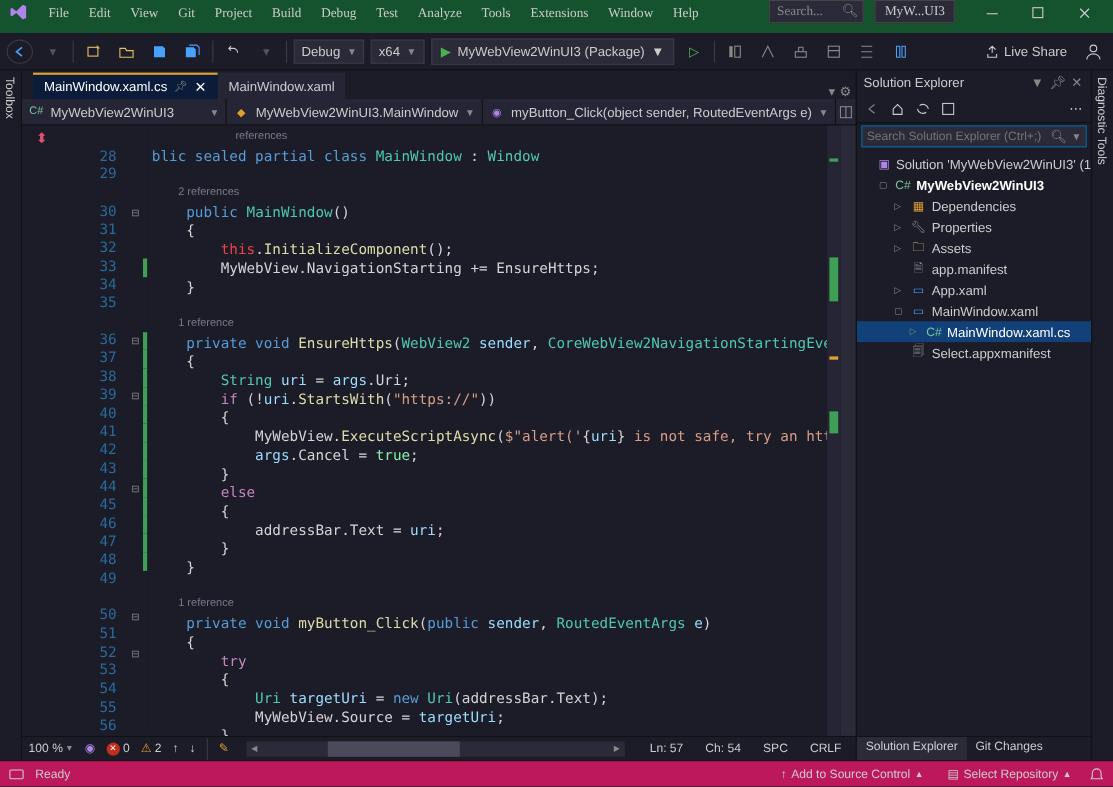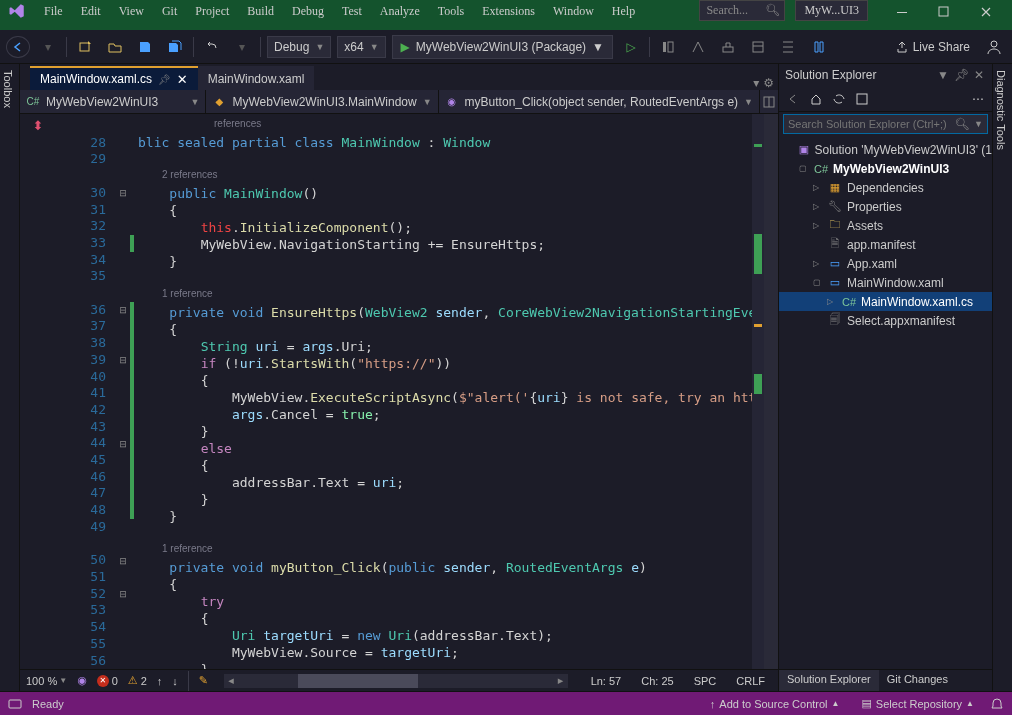--- a/index.html
+++ b/index.html
@@ -183,21 +183,21 @@
   .tree-row .exp { width:10px; font-size:8px; color:#888; }
   .tree-row .ticon { width:16px; display:inline-flex; align-items:center; justify-content:center; font-size:11px;}
   .ind-1{padding-left:20px;} .ind-2{padding-left:34px;} .ind-3{padding-left:48px;}
   .bold { font-weight:bold; color:#fff; }
   .panel-tabs { height:22px; display:flex; border-top:1px solid #111;}
   .panel-tab { padding:3px 8px; font-size:11px; }
   .panel-tab.active { background:#2a2a38; }
 
   
   .statusbar {
-    height: 24px; background:#701a75; border-top:1px solid #111;
+    height: 24px; background:#be185d; border-top:1px solid #111;
     display:flex; align-items:center; padding:0 8px; gap:10px; font-size:11px;
   }
   .statusbar .right { margin-left:auto; display:flex; align-items:center; gap:10px;}
   .stat-btn { display:flex; align-items:center; gap:4px; padding:2px 6px;}
 
   svg { display:block; }
 </style>
 </head>
 <body>
 
@@ -568,21 +568,21 @@
         <div class="editor-scroll-h">
           <span style="width:14px;display:flex;align-items:center;justify-content:center;color:#888;">◂</span>
           <div style="flex:1;position:relative;">
               <div class="thumb"></div>
             </div>
           <span style="width:14px;display:flex;align-items:center;justify-content:center;color:#888;">▸</span>
         </div>
       </div>
       <div class="right">
         <span class="stat-cell">Ln: 57</span>
-        <span class="stat-cell">Ch: 25</span>
+        <span class="stat-cell">Ch: 54</span>
         <span class="stat-cell">SPC</span>
         <span class="stat-cell">CRLF</span>
       </div>
     </div>
   </div>
 
   <div class="right-col">
     <div class="panel-title">
       <span class="title-text">Solution Explorer</span>
       <span class="ctrl">▼</span>

